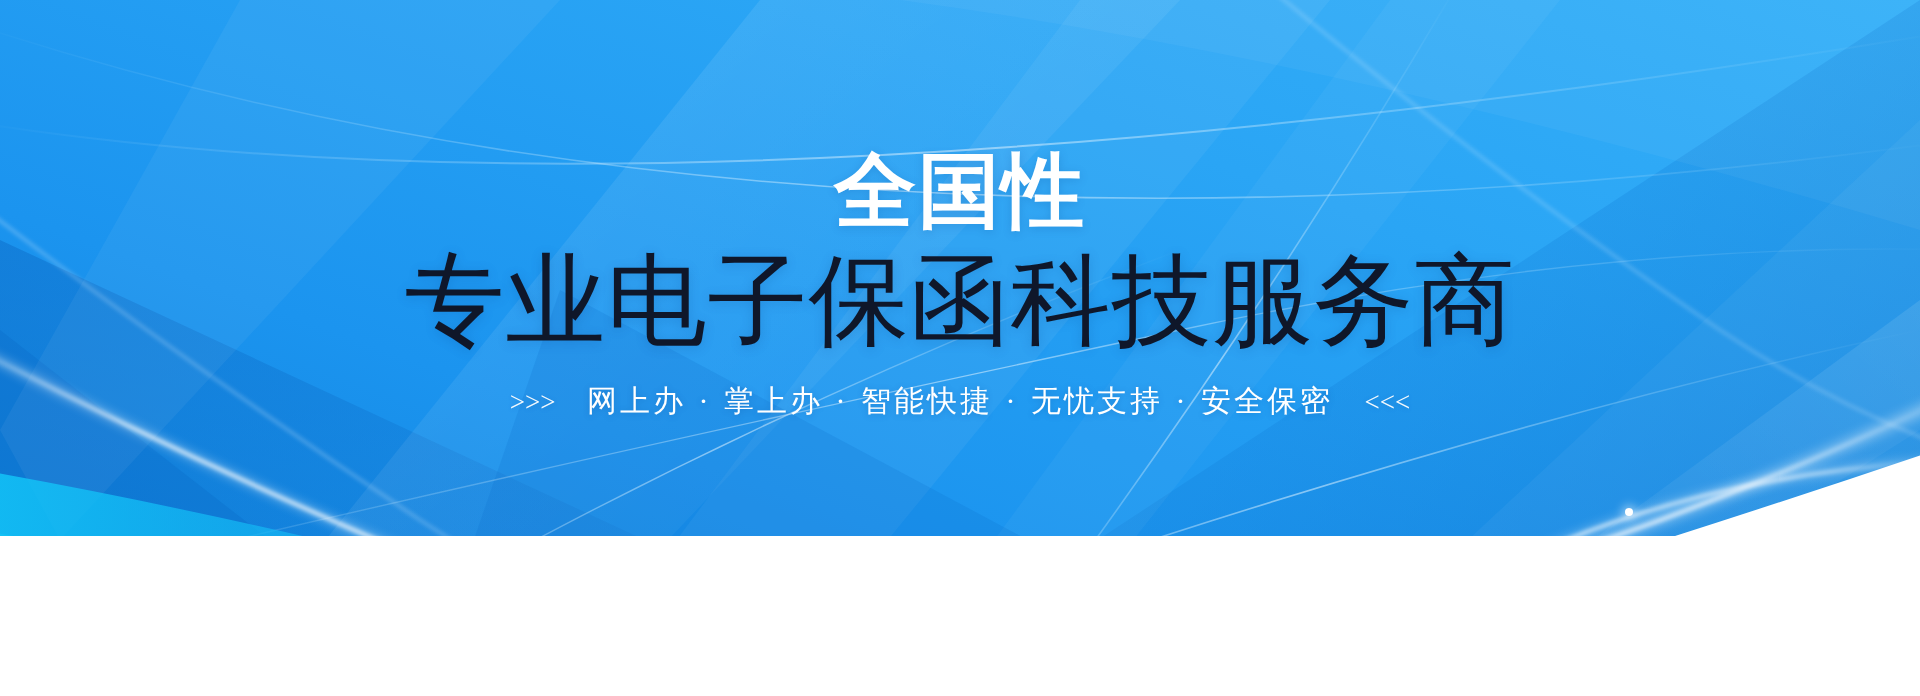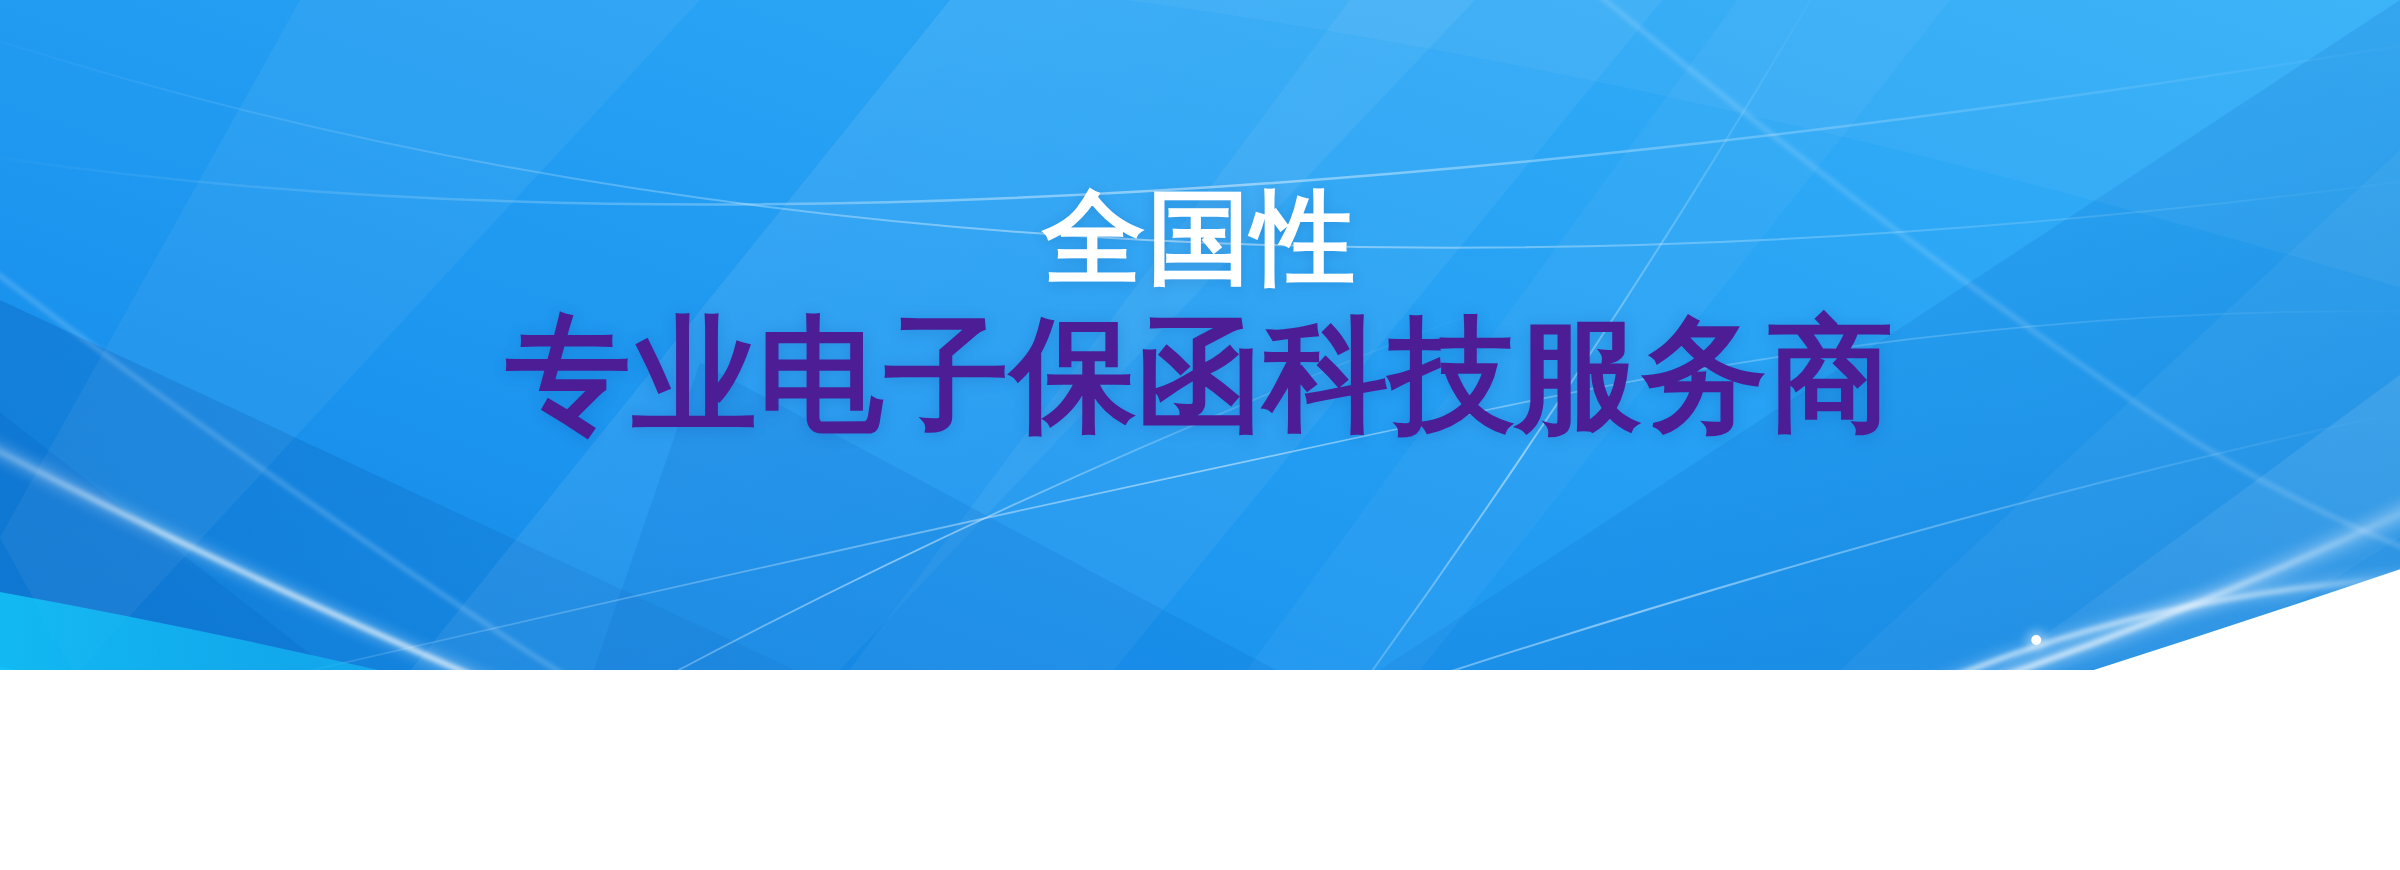--- a/index.html
+++ b/index.html
@@ -26,21 +26,21 @@
     margin-top:150px;
     font-size:82px;line-height:1.0;
     font-weight:bold;color:#ffffff;
     letter-spacing:2px;
     text-shadow:0 2px 10px rgba(0,60,140,.18);
     white-space:nowrap;
   }
   .headline-2{
     margin-top:18px;
     font-size:100px;line-height:1.0;
-    font-weight:bold;color:#4c1d95;
+    font-weight:normal;color:#0f172a;
     letter-spacing:1px;
     text-shadow:0 2px 12px rgba(0,60,140,.20);
     white-space:nowrap;
   }
   .subtitle{
     margin-top:34px;
     font-family:"Liberation Serif","DejaVu Serif",serif;
     font-size:30px;line-height:1.1;
     color:#ffffff;letter-spacing:3px;
     white-space:nowrap;
@@ -170,15 +170,30 @@
       <circle cx="1629" cy="512" r="4" fill="#ffffff"></circle>
     </g>
   </svg>
 
   <div class="content">
 
     <div class="headline-1">全国性</div>
 
     <div class="headline-2">专业电子保函科技服务商</div>
 
+    <div class="subtitle">
+      <span class="chev">&gt;&gt;&gt;</span>
+      <span>&nbsp;</span>
+      <span>网上办</span>
+      <span class="sep">·</span>
+      <span>掌上办</span>
+      <span class="sep">·</span>
+      <span>智能快捷</span>
+      <span class="sep">·</span>
+      <span>无忧支持</span>
+      <span class="sep">·</span>
+      <span>安全保密</span>
+      <span>&nbsp;</span>
+      <span class="chev">&lt;&lt;&lt;</span>
+    </div>
 
   </div>
 </div>
 
 </body></html>

